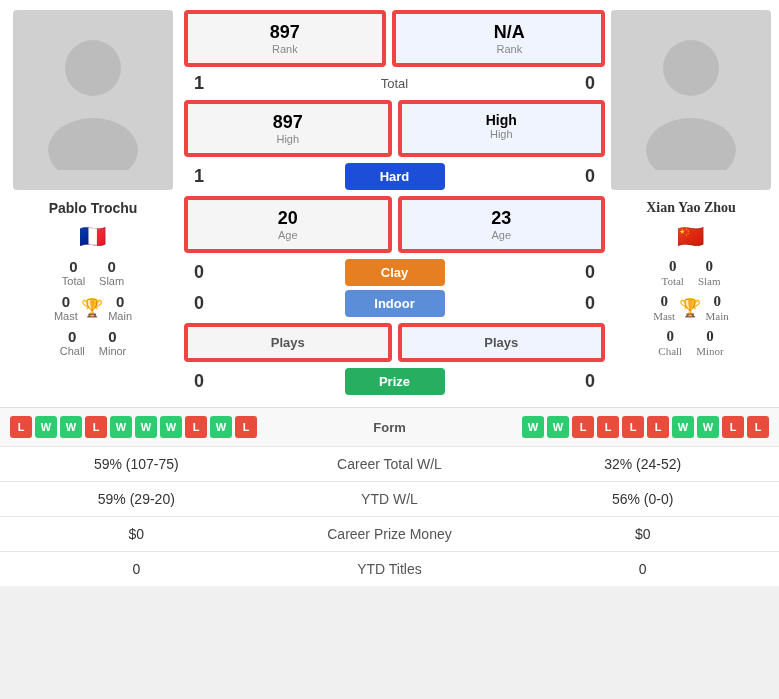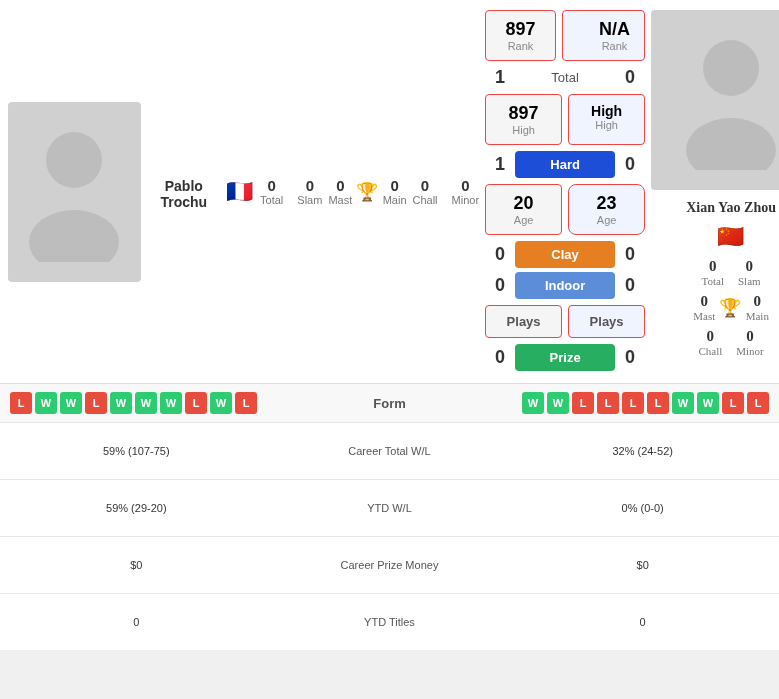--- a/index.html
+++ b/index.html
@@ -120,56 +120,56 @@
     .stats-table {
       width: 100%;
       border-collapse: collapse;
     }
 
     .stats-table tr {
       border-top: 1px solid #e8e8e8;
     }
 
     .stats-table td {
-      padding: 22px 12px;
-      font-size: 11px;
+      padding: 9px 12px;
+      font-size: 14px;
     }
 
     .stats-table .left-val { text-align: center; color: #333; width: 35%; }
     .stats-table .mid-label { text-align: center; font-weight: normal; color: #555; width: 30%; }
     .stats-table .right-val { text-align: center; color: #333; width: 35%; }
 
     .surface-row {
       display: flex;
       align-items: center;
       justify-content: space-between;
       padding: 2px 0;
     }
 
     .rank-card {
       background: #f5f5f5;
-      border: 1px solid #ef4444;
+      border: 4px solid #ef4444;
       border-radius: 4px;
       padding: 8px 0;
       text-align: center;
       width: 100%;
     }
 
     .rank-card .val { font-size: 18px; font-weight: bold; }
     .rank-card .lbl { font-size: 11px; color: #888; text-align: center; }
 
     .main-layout {
       display: flex;
       padding: 10px 8px;
       gap: 6px;
     }
 
     .left-panel {
       display: flex;
-      flex-direction: row;
+      flex-direction: column;
       align-items: center;
       gap: 6px;
       flex: 0 0 170px;
     }
 
     .right-panel {
       display: flex;
       flex-direction: column;
       align-items: center;
       gap: 6px;
@@ -281,21 +281,21 @@
         <span class="vs-score">1</span>
         <button class="surface-btn hard">Hard</button>
         <span class="vs-score">0</span>
       </div>
 
       <div style="display:flex; gap:6px; margin: 4px 0;">
         <div class="rank-card">
           <div class="val">20</div>
           <div class="lbl">Age</div>
         </div>
-        <div class="rank-card" style="background:#f0f4ff;border-radius:8px;">
+        <div class="rank-card" style="background:#f0f4ff;">
           <div class="val">23</div>
           <div class="lbl">Age</div>
         </div>
       </div>
 
       <div class="surface-row">
         <span class="vs-score">0</span>
         <button class="surface-btn clay">Clay</button>
         <span class="vs-score">0</span>
       </div>
@@ -402,21 +402,21 @@
   <table class="stats-table">
     <tbody>
         <tr>
       <td class="left-val">59% (107-75)</td>
       <td class="mid-label">Career Total W/L</td>
       <td class="right-val">32% (24-52)</td>
     </tr>
     <tr>
       <td class="left-val">59% (29-20)</td>
       <td class="mid-label">YTD W/L</td>
-      <td class="right-val">0% (0-0)</td>
+      <td class="right-val">56% (0-0)</td>
     </tr>
     <tr>
       <td class="left-val">$0</td>
       <td class="mid-label">Career Prize Money</td>
       <td class="right-val">$0</td>
     </tr>
     <tr>
       <td class="left-val">0</td>
       <td class="mid-label">YTD Titles</td>
       <td class="right-val">0</td>

